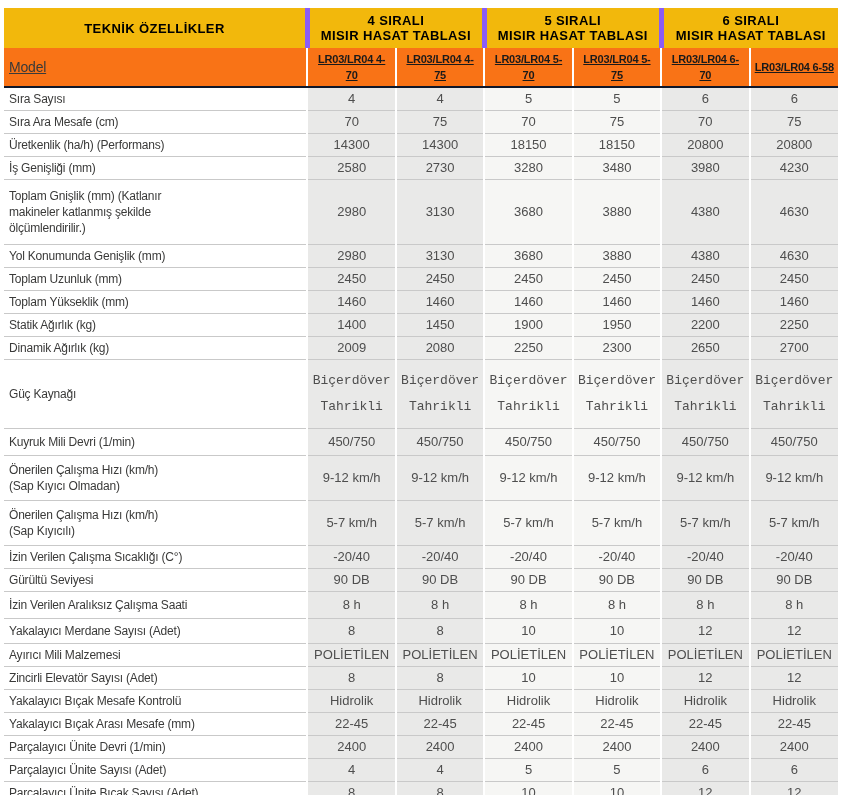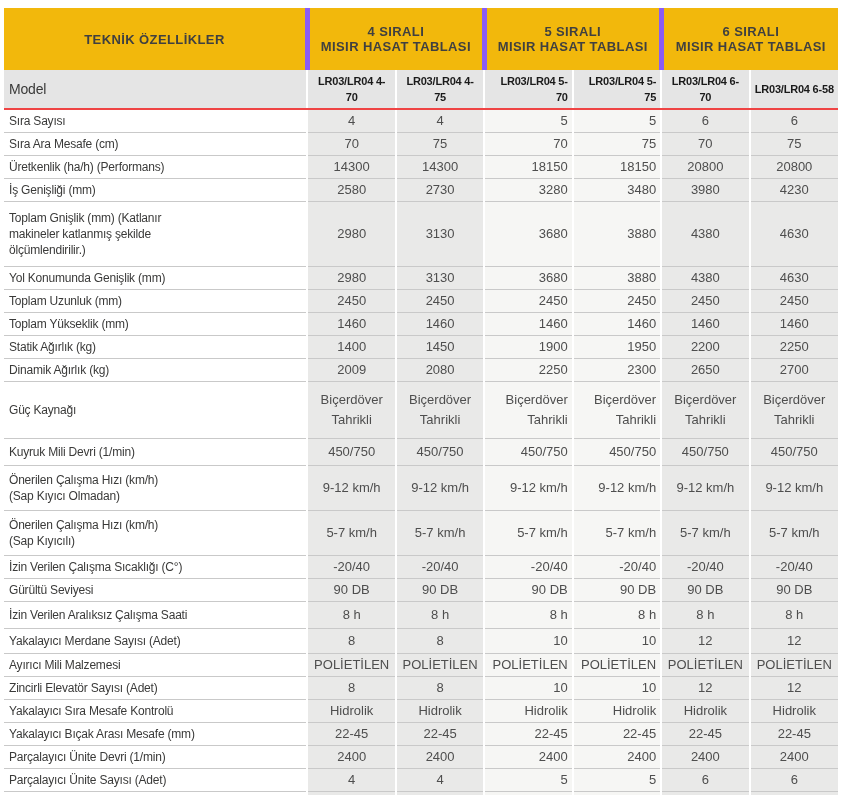--- a/index.html
+++ b/index.html
@@ -8,53 +8,53 @@
     font-family:"Liberation Sans","DejaVu Sans",sans-serif;
     -webkit-font-smoothing:antialiased;
   }
   .wrap{margin:8px 4px 0 4px;}
   table{
     border-collapse:collapse;table-layout:fixed;width:834px;
   }
   col.c-label{width:302px;}
   col.c-data{width:88px;}
   thead th{
-    background:#F2B80C;color:#404040;
+    background:#F2B80C;color:#000000;
     font-size:13px;font-weight:bold;letter-spacing:.4px;
     text-align:center;vertical-align:middle;
-    padding:16px 2px;line-height:15px;white-space:pre-line;
+    padding:5px 2px;line-height:15px;white-space:pre-line;
   }
   thead th.gap{border-left:5px solid #8b5cf6;}
   td{
     border-bottom:1px solid #C9C9C9;
     vertical-align:middle;
     padding:3px 4px;line-height:16px;
     white-space:pre-line;
   }
   td.label-cell{
     color:#3A3A39;font-size:12px;letter-spacing:-.2px;
     text-align:left;padding-left:5px;
   }
   td.value-cell{
     color:#4E4E4E;font-size:13px;text-align:center;
     border-left:2px solid #ffffff;
   }
   
   td.col-0,td.col-1,td.col-4,td.col-5{background:#E9E9E8;}
-  td.col-2,td.col-3{background:#F6F6F4;text-align:right;}
+  td.col-2,td.col-3{background:#F6F6F4;}
   
-  tbody tr:first-child td{background:#e5e5e5;border-bottom:2px solid #ef4444;}
+  tbody tr:first-child td{background:#f97316;border-bottom:2px solid #0f172a;text-decoration:underline;}
   tbody tr:first-child td.value-cell{
     font-weight:bold;color:#1A1A1A;font-size:11px;letter-spacing:-.2px;
   }
   tbody tr:first-child td.label-cell{font-size:14px;}
   
   tbody tr:nth-child(6) td{padding-top:8px;padding-bottom:8px;}
   tbody tr:nth-child(12) td{padding-top:8px;padding-bottom:8px;}
-  tbody tr:nth-child(12) td.value-cell{line-height:20px;}
+  tbody tr:nth-child(12) td.value-cell{line-height:26px;font-family:Liberation Mono, monospace;}
   tbody tr:nth-child(13) td{padding-top:5px;padding-bottom:5px;}
   tbody tr:nth-child(14) td,
   tbody tr:nth-child(15) td{padding-top:6px;padding-bottom:6px;}
   tbody tr:nth-child(18) td{padding-top:5px;padding-bottom:5px;margin-left:35px;}
   tbody tr:nth-child(19) td{padding-top:4px;padding-bottom:4px;}
 </style>
 </head>
 <body>
 
 <div class="wrap">
@@ -273,21 +273,21 @@
         <tr>
           <td class="label-cell">Zincirli Elevatör Sayısı (Adet)</td>
           <td class="value-cell col-0">8</td>
           <td class="value-cell col-1">8</td>
           <td class="value-cell col-2">10</td>
           <td class="value-cell col-3">10</td>
           <td class="value-cell col-4">12</td>
           <td class="value-cell col-5">12</td>
         </tr>
         <tr>
-          <td class="label-cell">Yakalayıcı Sıra Mesafe Kontrolü</td>
+          <td class="label-cell">Yakalayıcı Bıçak Mesafe Kontrolü</td>
           <td class="value-cell col-0">Hidrolik</td>
           <td class="value-cell col-1">Hidrolik</td>
           <td class="value-cell col-2">Hidrolik</td>
           <td class="value-cell col-3">Hidrolik</td>
           <td class="value-cell col-4">Hidrolik</td>
           <td class="value-cell col-5">Hidrolik</td>
         </tr>
         <tr>
           <td class="label-cell">Yakalayıcı Bıçak Arası Mesafe (mm)</td>
           <td class="value-cell col-0">22-45</td>

